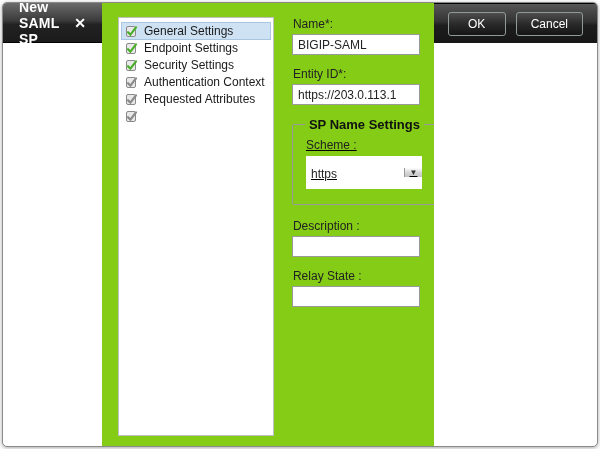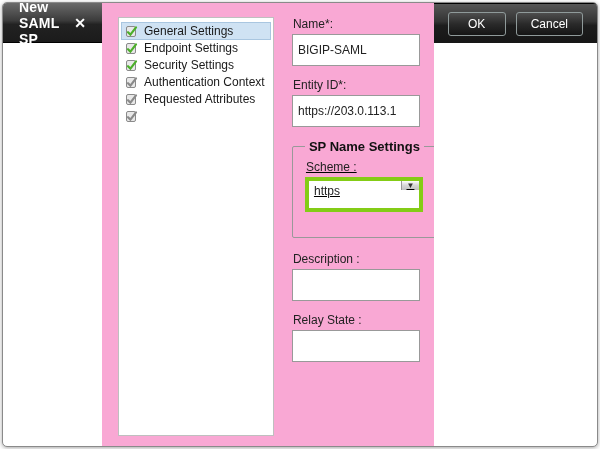--- a/index.html
+++ b/index.html
@@ -41,21 +41,21 @@
     font-size: 14px;
     font-weight: bold;
     color: #fff;
     cursor: pointer;
     line-height: 1;
     padding: 2px 4px;
   }
   
   .dlg-body {
     flex: 1 1 auto;
-    background: #f9a8d4;
+    background: #84cc16;
     display: flex;
     padding: 14px 14px 10px 16px;
     gap: 18px;
     overflow: hidden;
   }
   
   .nav {
     width: 156px;
     flex: 0 0 156px;
     border: 1px solid #bfbfbf;
@@ -84,21 +84,21 @@
     flex: 1 1 auto;
     min-width: 0;
   }
   .field-label {
     font-size: 12px;
     color: #222;
     margin: 0 0 3px 1px;
   }
   .text-input {
     width: 100%;
-    height: 32px;
+    height: 21px;
     border: 1px solid #999;
     background: #fff;
     font-family: "Liberation Sans", sans-serif;
     font-size: 12px;
     padding: 1px 5px;
     color: #222;
     outline: none;
   }
   .row { margin-bottom: 12px; }
   
@@ -118,24 +118,24 @@
     display: flex;
     gap: 26px;
     margin-top: 2px;
   }
   .sp-col-scheme { width: 118px; flex: 0 0 118px; text-decoration: underline; }
   .sp-col-host { flex: 1 1 auto; margin-left: 28px; }
   
   .combo {
     width: 118px;
     height: 35px;
-    border: 4px solid #84cc16;
-    background: #fff;
-    display: flex;
-    align-items: flex-start;
+    border: 1px solid #84cc16;
+    background: #fff;
+    display: flex;
+    align-items: center;
     cursor: pointer;
   }
   .combo .combo-value {
     flex: 1 1 auto;
     font-size: 12px;
     color: #222;
     padding: 3px 4px 0 5px;
     overflow: hidden;
   }
   .combo .combo-arrow {

